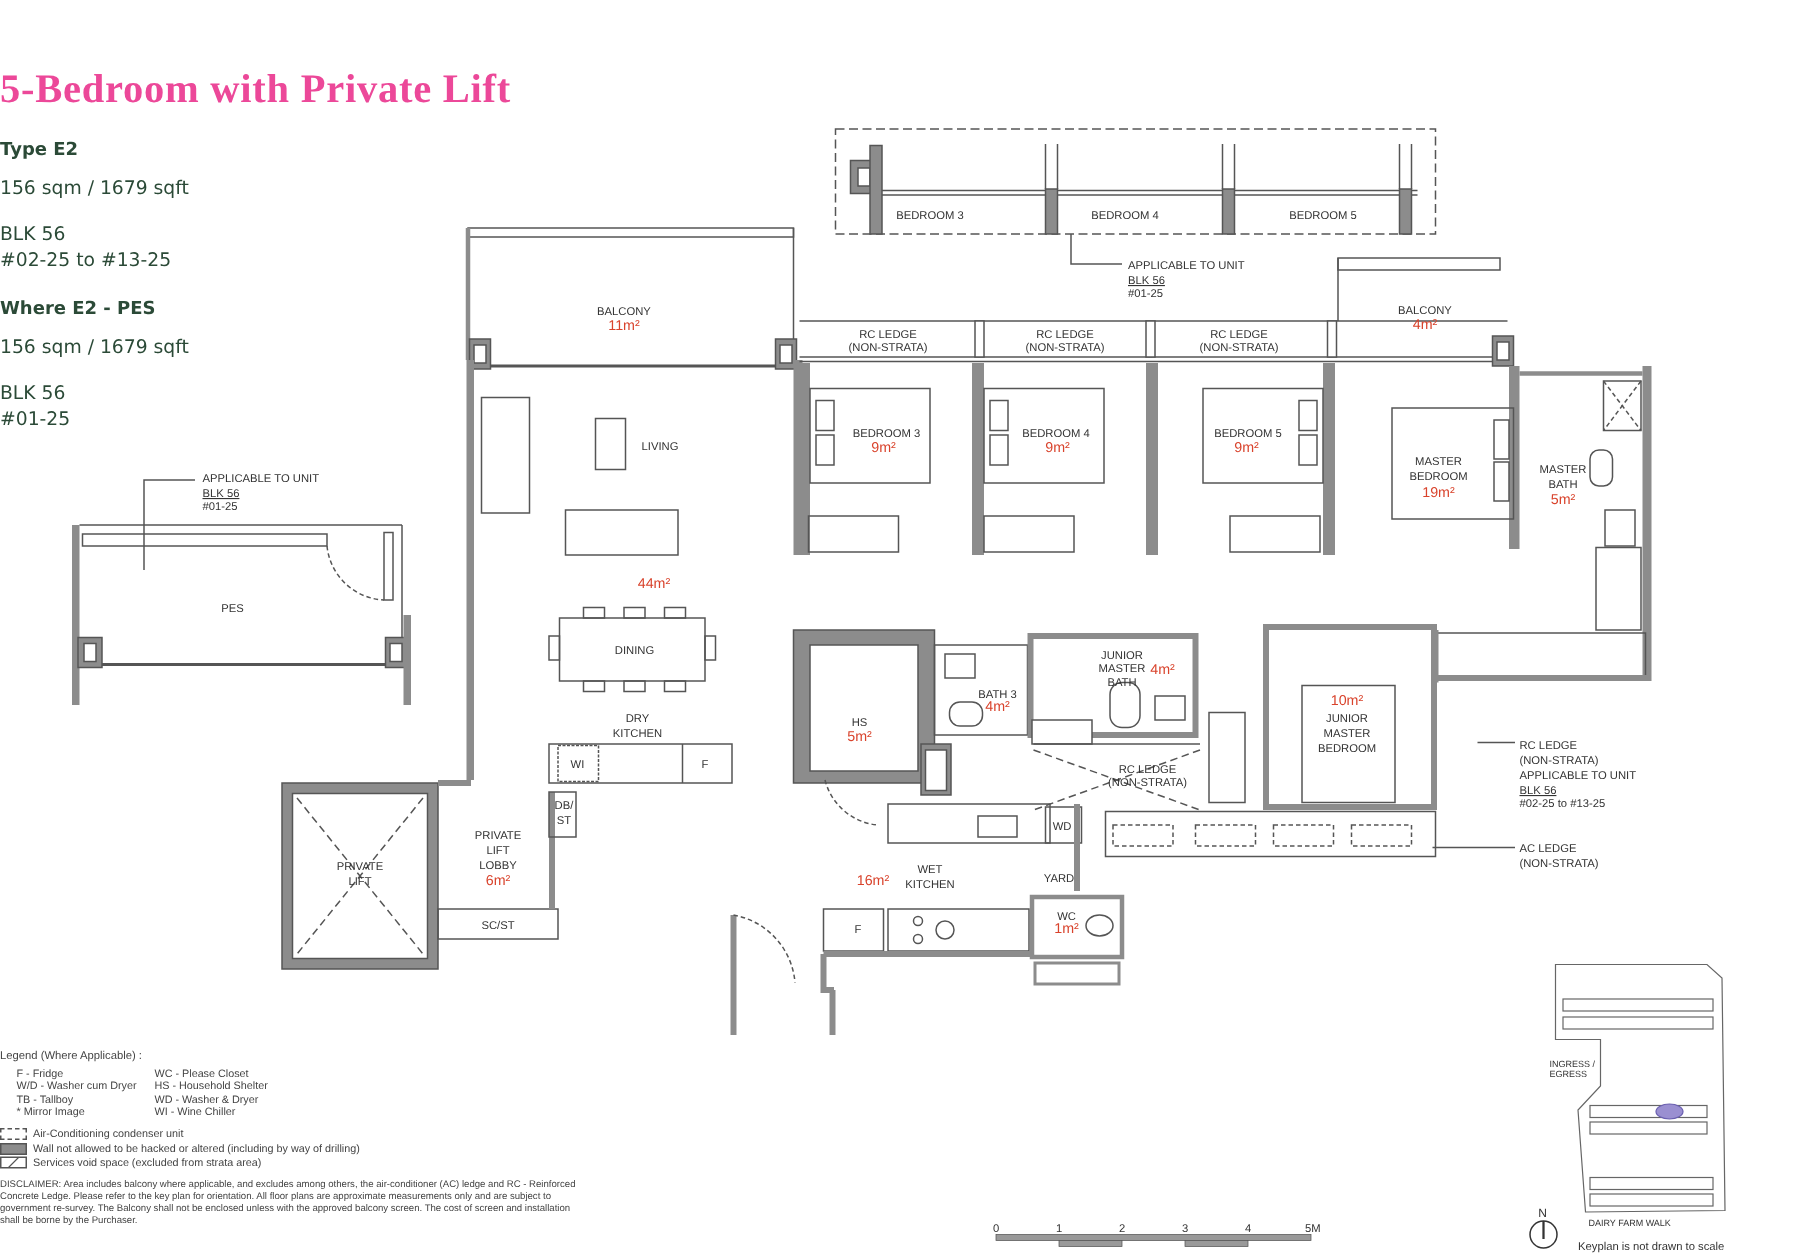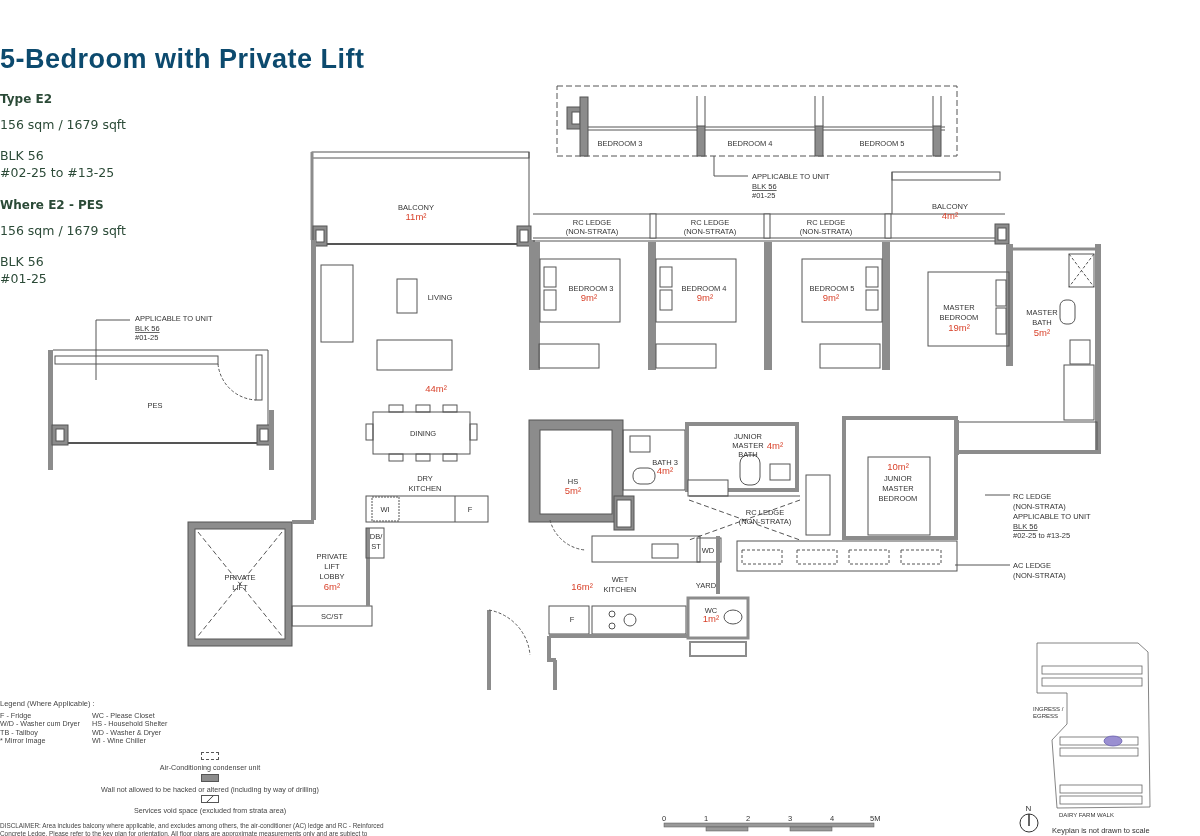--- a/index.html
+++ b/index.html
@@ -1,29 +1,29 @@
 <!DOCTYPE html>
 <html><head>
 <meta charset="utf-8">
 <style>
   html,body{margin:0;padding:0;background:#fff;}
   body{width:1200px;height:836px;position:relative;overflow:hidden;font-family:"Liberation Sans",sans-serif;color:#333;}
   .abs{position:absolute;}
-  .title{left:0;top:44px;font-family:Liberation Sans, sans-serif;font-size:27px;color:#0c4a6e;letter-spacing:0.5px;font-weight:bold;}
+  .title{left:0;top:44px;font-family:Liberation Serif, serif;font-size:27px;color:#ec4899;letter-spacing:0.5px;font-weight:bold;}
   .type-h{font-family:"DejaVu Sans",sans-serif;font-size:12px;color:#2b4a37;font-weight:bold;left:0;}
   .type-sub{font-family:"DejaVu Sans",sans-serif;font-size:12.5px;color:#2b4a37;left:0;}
   .blk{font-family:"DejaVu Sans",sans-serif;font-size:12.5px;color:#2b4a37;left:0;line-height:17px;}
   svg text{font-family:"Liberation Sans",sans-serif;}
   .lbl{font-size:7.5px;fill:#333;text-anchor:middle;}
   .area{font-size:9.5px;fill:#d9432c;text-anchor:middle;}
   .note{font-size:7.5px;fill:#333;}
   .legend{left:0;top:700px;width:420px;font-size:7.2px;color:#444;line-height:8.6px;}
   .legend-title{font-size:7.5px;margin-bottom:3px;}
-  .lg-grid{display:grid;grid-template-columns:90px 92px 200px;column-gap:2px;}
-  .sym-row{display:flex;align-items:center;gap:4px;margin-top:1px;flex-direction:column;}
+  .lg-grid{display:grid;grid-template-columns:90px 92px 200px;column-gap:2px;padding-left:11px;}
+  .sym-row{display:flex;align-items:center;gap:4px;margin-top:1px;}
   .sym{display:inline-block;width:16px;height:6px;}
   .disclaimer{margin-top:6px;font-size:6.4px;line-height:8px;width:395px;}
   .keynote{left:1052px;top:826px;font-size:7.5px;color:#333;}
 </style>
 </head>
 <body>
 
 <div class="abs title">5-Bedroom with Private Lift</div>
 
 <div class="abs type-h" style="top:92px">Type E2</div>

